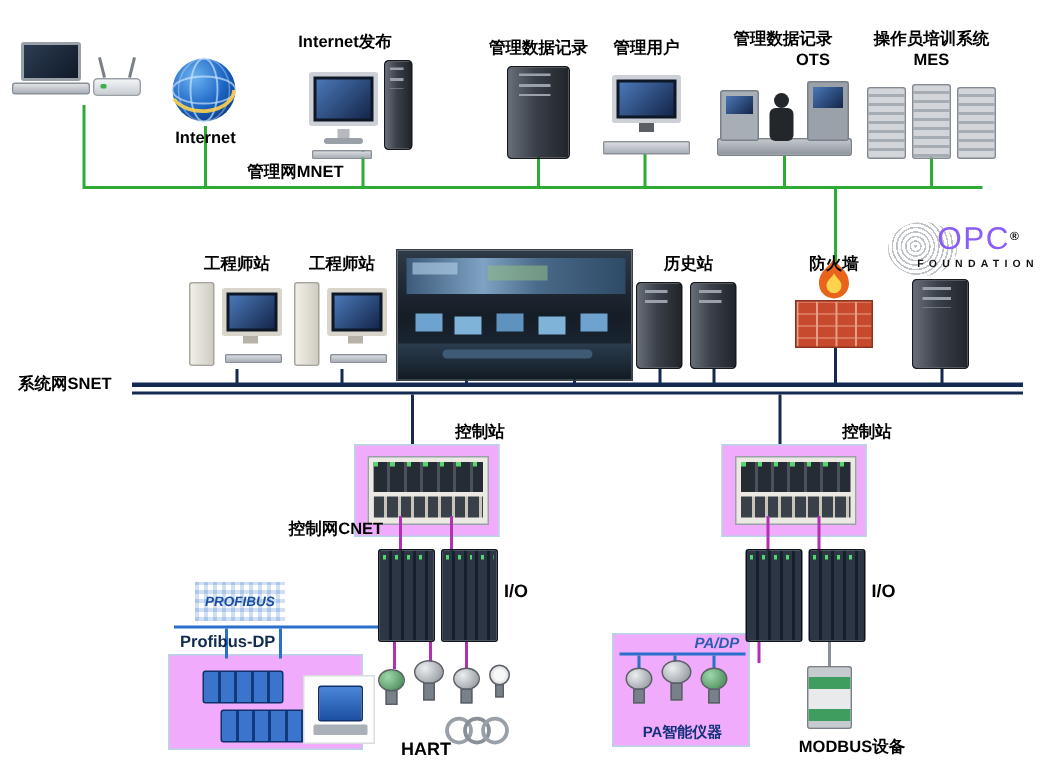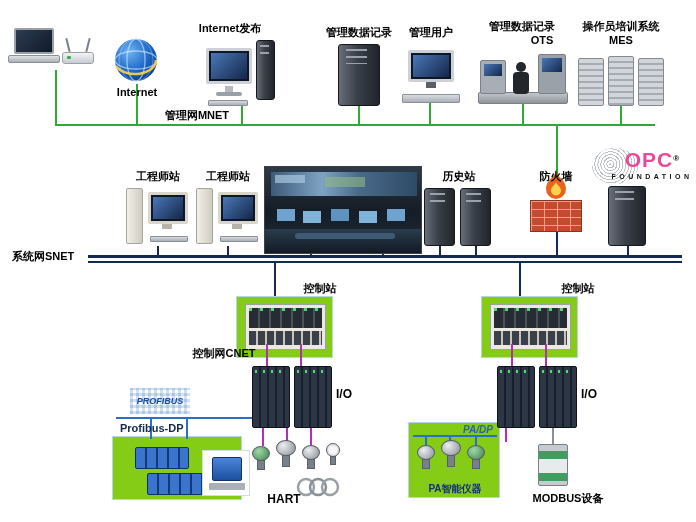--- a/index.html
+++ b/index.html
@@ -15,21 +15,21 @@
 .pbus{background:#2a6fc9}
 .grayl{background:#8a9097}
 .tower{position:absolute;border-radius:3px;border:1px solid #15181d;background:linear-gradient(90deg,#676e78,#3a4049 45%,#21252b)}
 .tower i{position:absolute;left:18%;right:30%;top:7%;height:24%;background:repeating-linear-gradient(180deg,#9aa1ab 0 2px,transparent 2px 7px)}
 .mesrack{position:absolute;border:1px solid #848a92;border-radius:2px;background:repeating-linear-gradient(180deg,#d2d5da 0 4px,#a6acb4 4px 6px)}
 .screen{background:linear-gradient(135deg,#4a78b8,#14264a)}
 .monitor{position:absolute;border:3px solid #cdd1d7;border-radius:2px;background:#0d1726}
 .kb{position:absolute;background:linear-gradient(180deg,#d8dbe0,#aab0b8);border:1px solid #8a9097;border-radius:1px}
 .iorack{position:absolute;border:1px solid #0d141d;border-radius:2px;background:repeating-linear-gradient(90deg,#2c3644 0 6px,#161f2b 6px 8px)}
 .iorack i{position:absolute;left:2px;right:2px;top:3px;height:3px;background:repeating-linear-gradient(90deg,#52d86e 0 2px,transparent 2px 8px)}
-.panel{position:absolute;background:#84cc16;border:1px solid #b5d6e3}
+.panel{position:absolute;background:#f0abfc;border:1px solid #b5d6e3}
 .xhead{position:absolute;border-radius:50%;border:1px solid #5a6066;background:radial-gradient(circle at 35% 32%,#eceef0,#878d94)}
 .xbody{position:absolute;background:#788089;border:1px solid #5a6066}
 .bluemods{position:absolute;border:1px solid #0f3068;border-radius:2px;background:repeating-linear-gradient(90deg,#3b74cc 0 9px,#123a7a 9px 11px)}
 </style>
 </head>
 <body>
 
 <div>
   <div class="hl mnet" style="left:55px;top:124px;width:600px"></div>
   <div class="vl mnet" style="left:55px;top:70px;height:54px"></div>
@@ -217,21 +217,21 @@
   <svg style="position:absolute;left:13px;top:0" width="26" height="30" viewBox="0 0 26 30">
     <path d="M13 0c2.5 6 10 8 10 17a10 10 0 1 1-20 0C3 8 10.5 6 13 0z" fill="#e8641b"></path>
     <path d="M13 10c1.2 3.5 5 4.5 5 8.5a5 5 0 1 1-10 0c0-4 3.8-5 5-8.5z" fill="#ffd34d"></path>
   </svg>
   <div class="abs" style="left:0;top:28px;width:52px;height:32px;border:1px solid #8a3420;background-color:#c74a2e;background-image:linear-gradient(#e8a088 1px,transparent 1px),linear-gradient(90deg,#e8a088 1px,transparent 1px);background-size:100% 8px,13px 100%"></div>
 </div>
 
 <div class="abs" style="left:592px;top:148px;width:102px;height:38px">
   <div class="abs" style="left:0;top:0;width:46px;height:36px;background:repeating-radial-gradient(circle at 40% 45%,#8a9097 0 1px,transparent 1px 3px);opacity:.55;border-radius:50%"></div>
   <div class="abs" style="left:18px;top:0;width:84px;text-align:center">
-    <span style="font-size:21px;font-weight:bold;color:#ec4899;letter-spacing:1px">OPC</span><span style="font-size:8px;font-weight:bold;vertical-align:super">®</span>
+    <span style="font-size:21px;font-weight:normal;color:#8b5cf6;letter-spacing:1px">OPC</span><span style="font-size:8px;font-weight:bold;vertical-align:super">®</span>
     <div style="font-size:7px;font-weight:bold;letter-spacing:3.5px;color:#111;margin-top:1px">FOUNDATION</div>
   </div>
 </div>
 <div class="tower" style="left:608px;top:186px;width:38px;height:60px">
     <i></i>
   </div>
 
 <div class="iorack" style="left:252px;top:366px;width:38px;height:62px">
     <i></i>
   </div>

